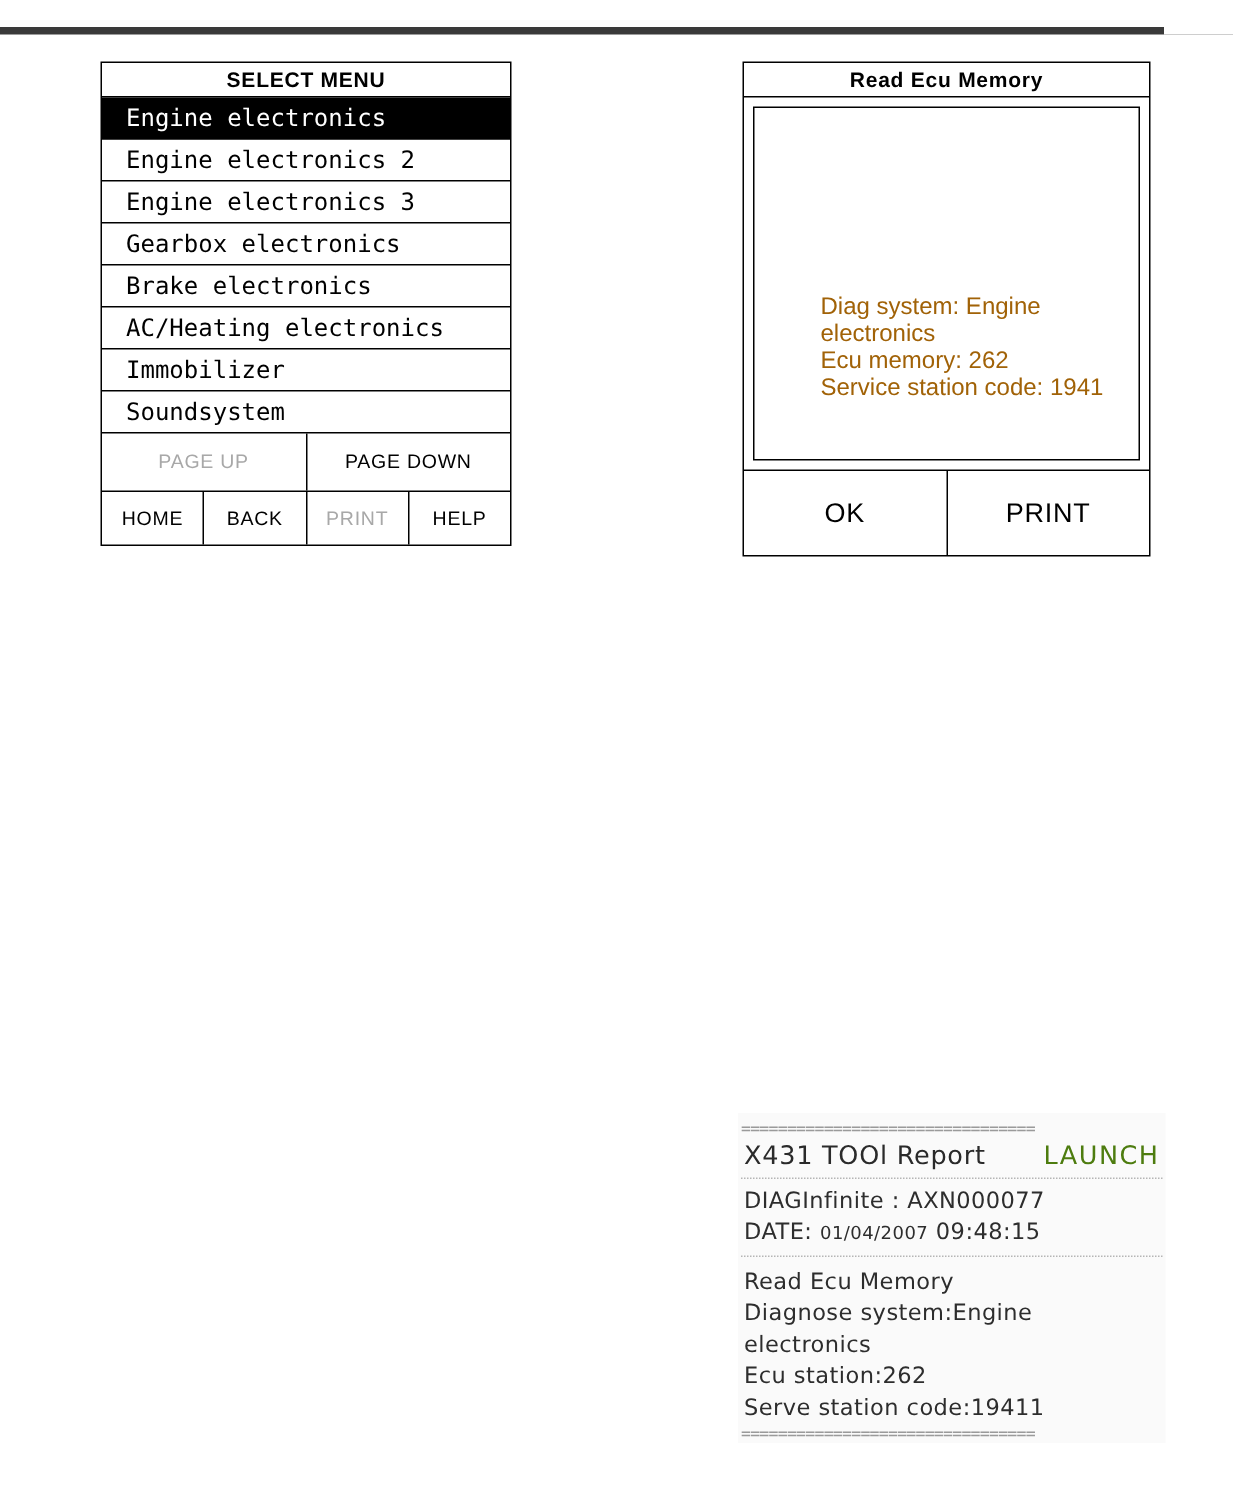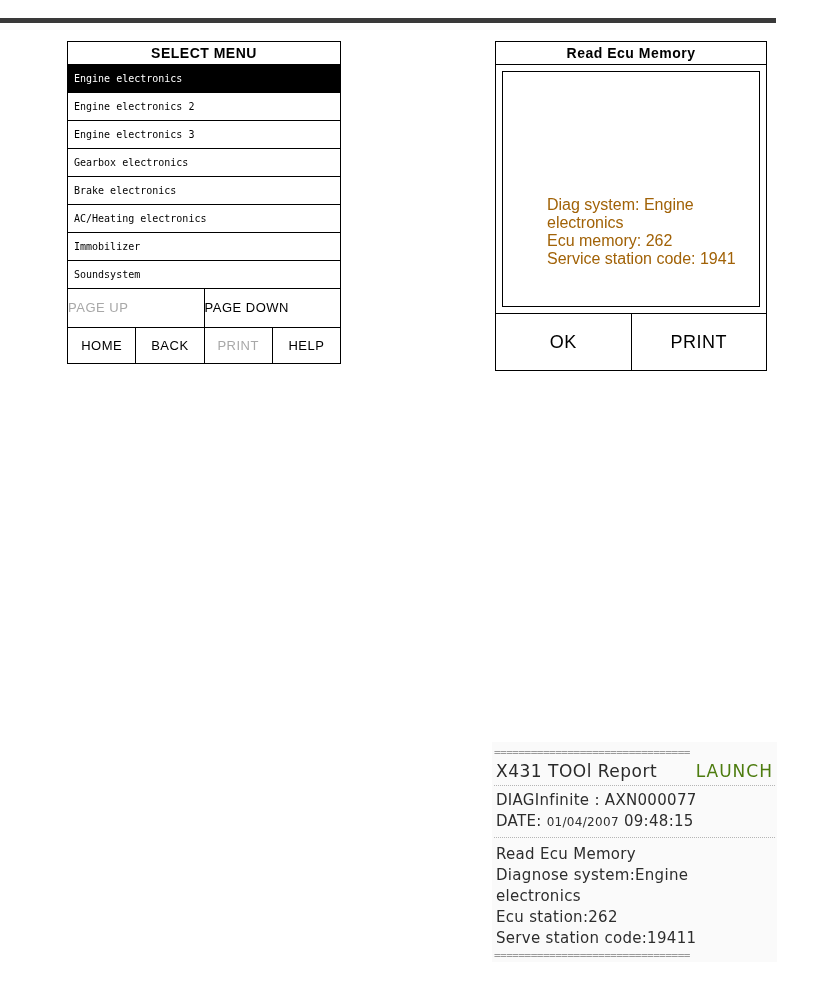--- a/index.html
+++ b/index.html
@@ -50,43 +50,43 @@
     font-weight: bold;
     font-size: 14px;
     letter-spacing: 0.5px;
     border-bottom: 1px solid #000;
     font-family: "Liberation Sans", sans-serif;
   }
   .menu-row {
     height: 28px;
     line-height: 28px;
     border-bottom: 1px solid #000;
-    padding-left: 6px;
+    padding-left: 16px;
     font-family: "DejaVu Sans Mono", monospace;
-    font-size: 10px;
+    font-size: 16px;
     color: #000;
     box-sizing: border-box;
     white-space: nowrap;
     overflow: hidden;
   }
   .menu-row.selected {
     background: #000;
     color: #fff;
   }
   .menu-row:last-of-type { }
 
   #page-nav-row {
     display: flex;
     border-bottom: 1px solid #000;
   }
   #page-nav-row > div {
     flex: 1;
     height: 38px;
     line-height: 38px;
-    text-align: left;
+    text-align: center;
     font-size: 13px;
     letter-spacing: 0.5px;
   }
   #page-up-button {
     border-right: 1px solid #000;
     color: #a8a8a8;
   }
   #page-down-button {
     color: #000;
   }

